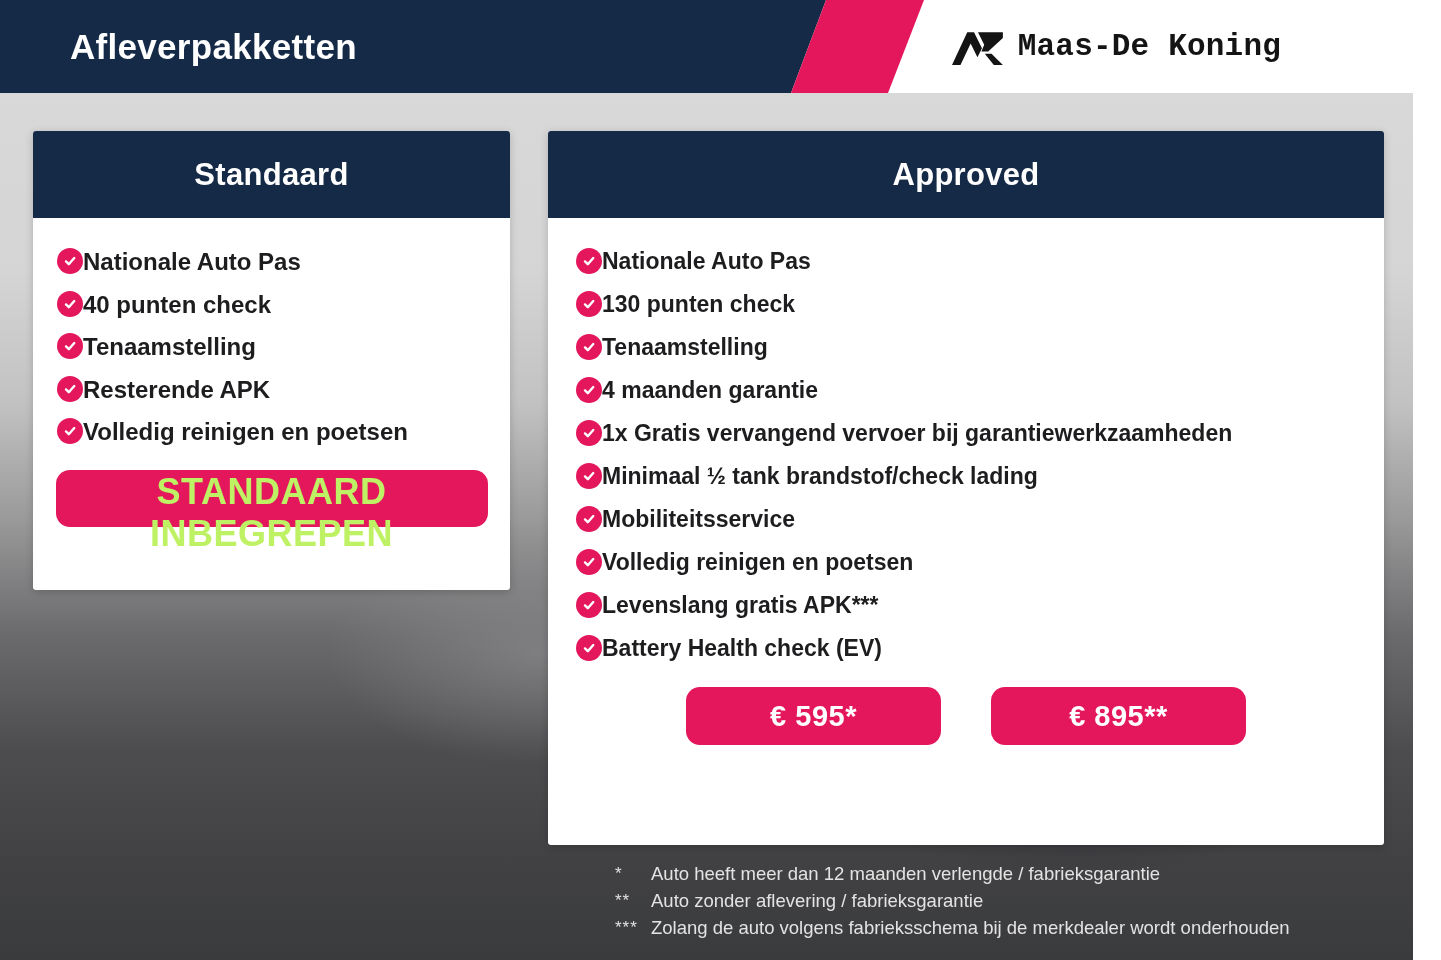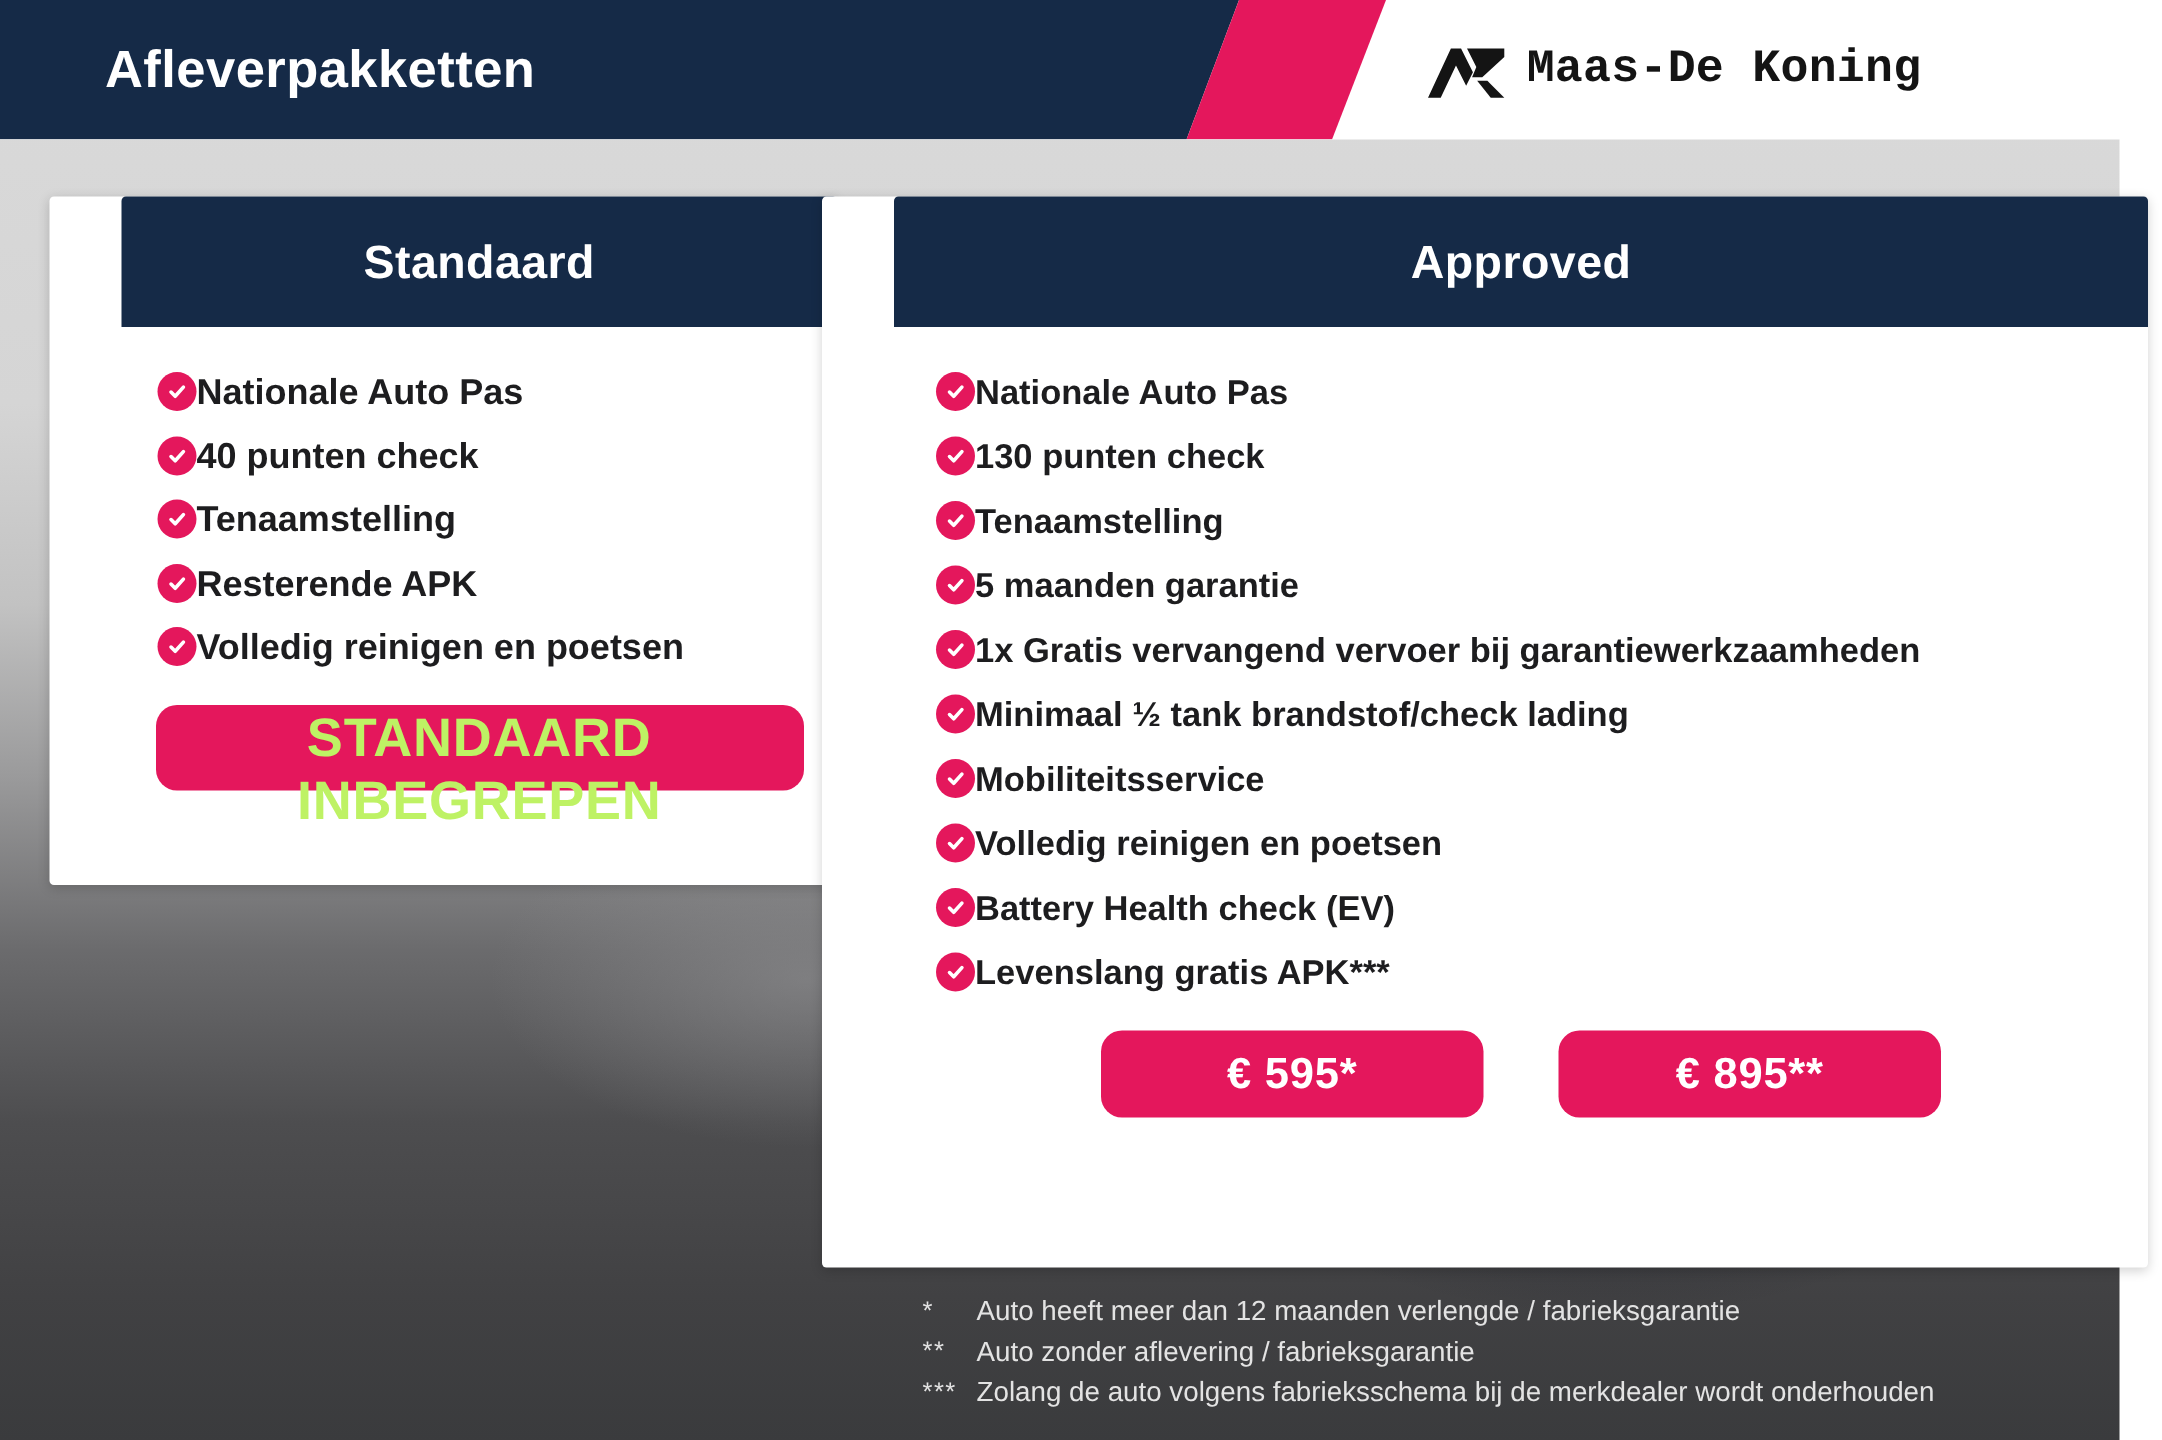--- a/index.html
+++ b/index.html
@@ -33,21 +33,20 @@
   .brand{
     position:absolute;right:160px;top:0;height:93px;display:flex;align-items:center;gap:14px;z-index:2;font-family:Liberation Mono, monospace;
   }
   .brand svg{display:block;}
   .brand-name{color:#141414;font-size:31px;font-weight:800;letter-spacing:.2px;}
 
   
   .card{
     position:absolute;background:#ffffff;border-radius:3px;
     box-shadow:0 2px 8px rgba(0,0,0,.18);
-    padding-left:48px;
   }
   .card-header{
     background:#152a47;height:87px;display:flex;align-items:center;justify-content:center;
     color:#ffffff;font-size:31px;font-weight:800;letter-spacing:.3px;border-radius:3px 3px 0 0;
   }
   .card-standard{left:33px;top:131px;width:477px;height:459px;}
   .card-approved{left:548px;top:131px;width:836px;height:714px;}
 
   ul.checklist{list-style:none;margin:0;padding:30px 24px 0 24px;}
   ul.checklist li{
@@ -191,21 +190,21 @@
           </span>
           <span class="item-label">Tenaamstelling</span>
         </li>
 
         <li>
           <span class="check-icon">
             <svg width="16" height="16" viewBox="0 0 24 24">
               <path d="M6 12.6l4.2 4.2L18.4 7.6" stroke="#ffffff" stroke-width="3.6" fill="none" stroke-linecap="round" stroke-linejoin="round"></path>
             </svg>
           </span>
-          <span class="item-label">5 maanden garantie</span>
+          <span class="item-label">4 maanden garantie</span>
         </li>
 
 
         <li>
           <span class="check-icon">
             <svg width="16" height="16" viewBox="0 0 24 24">
               <path d="M6 12.6l4.2 4.2L18.4 7.6" stroke="#ffffff" stroke-width="3.6" fill="none" stroke-linecap="round" stroke-linejoin="round"></path>
             </svg>
           </span>
           <span class="item-label">1x Gratis vervangend vervoer bij garantiewerkzaamheden</span>
@@ -237,30 +236,30 @@
           </span>
           <span class="item-label">Volledig reinigen en poetsen</span>
         </li>
 
         <li>
           <span class="check-icon">
             <svg width="16" height="16" viewBox="0 0 24 24">
               <path d="M6 12.6l4.2 4.2L18.4 7.6" stroke="#ffffff" stroke-width="3.6" fill="none" stroke-linecap="round" stroke-linejoin="round"></path>
             </svg>
           </span>
+          <span class="item-label">Levenslang gratis APK***</span>
+        </li>
+
+        <li>
+          <span class="check-icon">
+            <svg width="16" height="16" viewBox="0 0 24 24">
+              <path d="M6 12.6l4.2 4.2L18.4 7.6" stroke="#ffffff" stroke-width="3.6" fill="none" stroke-linecap="round" stroke-linejoin="round"></path>
+            </svg>
+          </span>
           <span class="item-label">Battery Health check (EV)</span>
-        </li>
-
-        <li>
-          <span class="check-icon">
-            <svg width="16" height="16" viewBox="0 0 24 24">
-              <path d="M6 12.6l4.2 4.2L18.4 7.6" stroke="#ffffff" stroke-width="3.6" fill="none" stroke-linecap="round" stroke-linejoin="round"></path>
-            </svg>
-          </span>
-          <span class="item-label">Levenslang gratis APK***</span>
         </li>
       </ul>
     <div class="price-row">
       <button class="price-button">€ 595*</button>
       <button class="price-button">€ 895**</button>
     </div>
   </div>
 
   <div class="footnotes">
 

